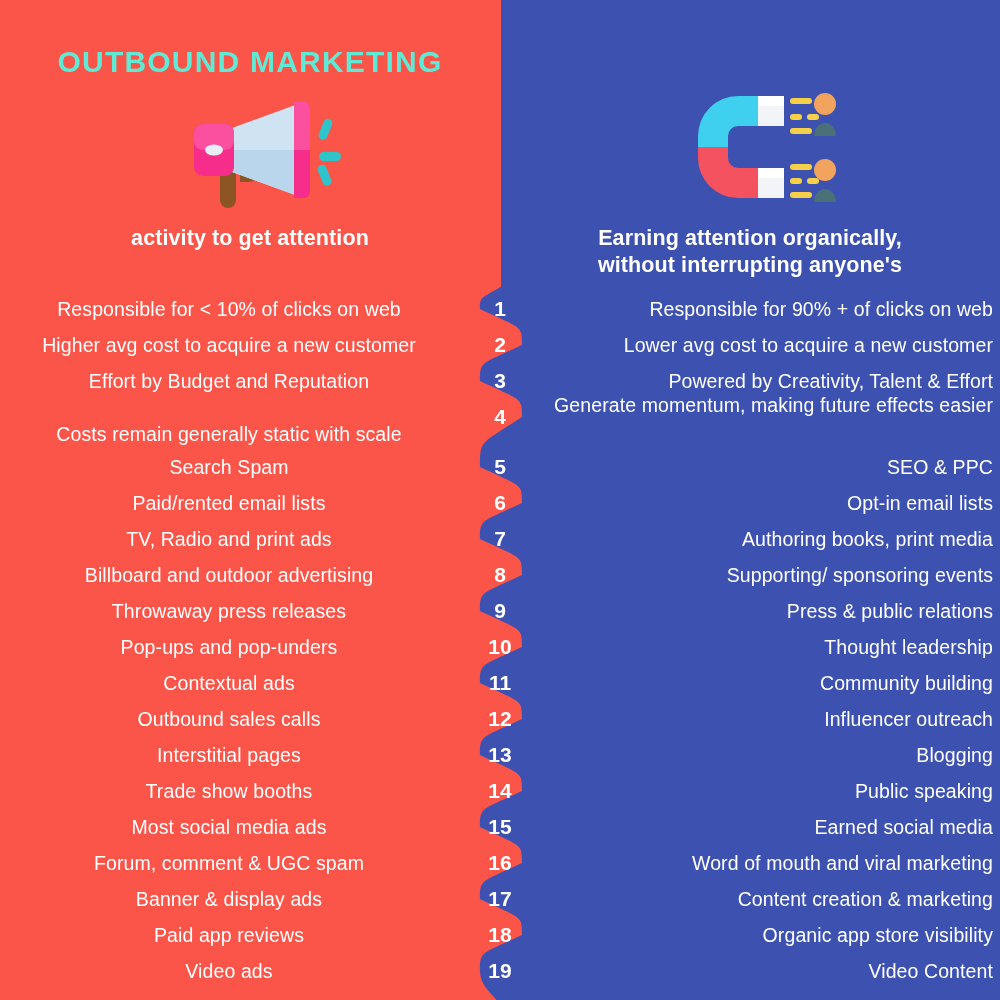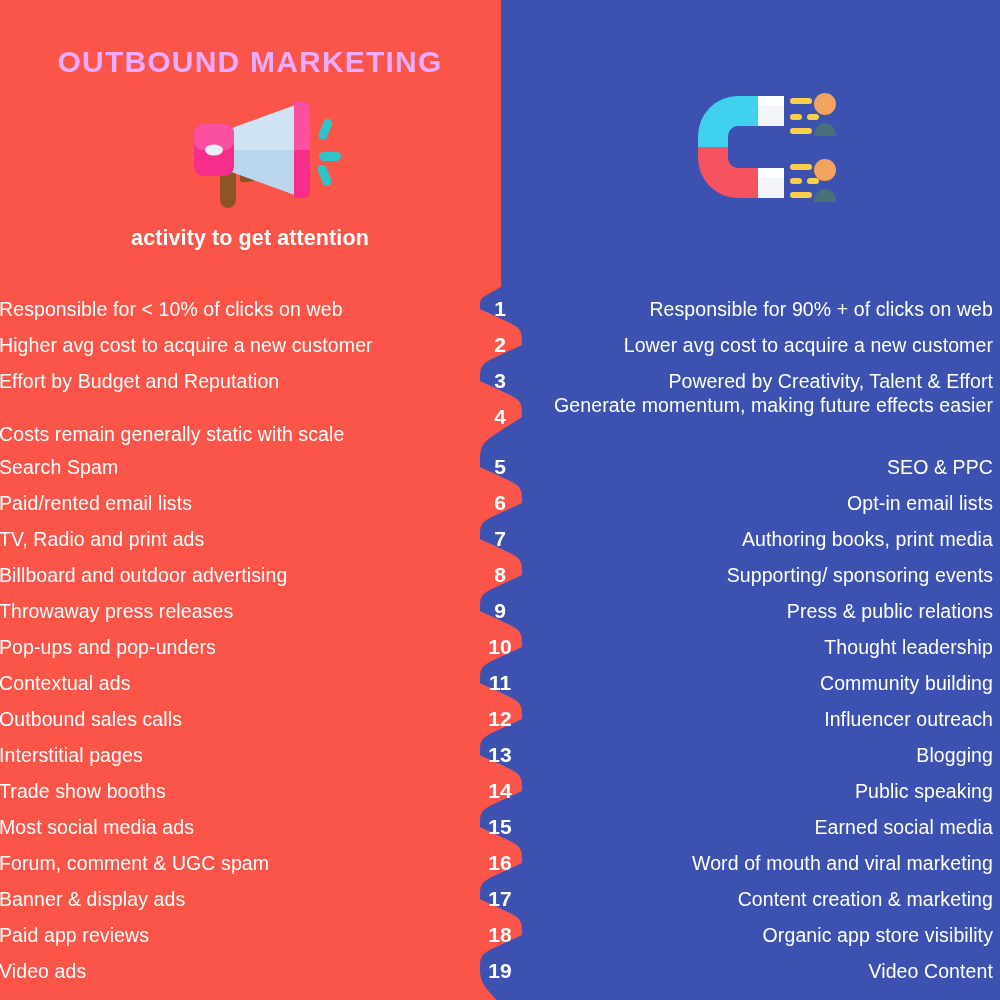--- a/index.html
+++ b/index.html
@@ -17,21 +17,21 @@
   }
   .bg-red {
     position:absolute; left:0; top:0; width:540px; height:1000px;
   }
   .bg-red svg { display:block; width:540px; height:1000px; }
 
   
   .col-head {
     position:absolute; top:40px; height:44px;
     display:flex; align-items:center; justify-content:center;
-    color:#f0abfc; font-weight:700; font-size:30px;
+    color:#5eead4; font-weight:700; font-size:30px;
     letter-spacing:1.2px; white-space:nowrap;
     font-family:"Liberation Sans", sans-serif;
   }
   .col-head.left  { left:0;   width:500px; }
   .col-head.right { left:500px; width:500px; }
 
   
   .icon-wrap { position:absolute; }
   .icon-wrap.left  { left:176px; top:92px;  width:170px; height:120px; }
   .icon-wrap.right { left:690px; top:84px;  width:150px; height:126px; }
@@ -45,21 +45,21 @@
   }
   .subtitle.left  { left:40px;  width:420px; }
   .subtitle.right { left:545px; width:410px; }
 
   
   #rows { position:absolute; left:0; top:0; width:1000px; height:1000px; }
   .row { position:absolute; left:0; width:1000px; display:block; }
 
   .row .left-text {
     position:absolute; right:541px; width:460px;
-    text-align:left; color:#ffffff;
+    text-align:center; color:#ffffff;
     font-size:19.5px; line-height:24px; letter-spacing:.1px;
   }
   .row .num {
     position:absolute; left:470px; width:60px;
     text-align:center; color:#ffffff;
     font-size:21px; font-weight:700; line-height:24px;
   }
   .row .right-text {
     position:absolute; left:543px; width:450px;
     text-align:right; color:#ffffff;
@@ -128,20 +128,24 @@
       <rect x="117" y="94" width="12" height="6" rx="3" fill="#f7d04a"></rect>
       <rect x="100" y="108" width="22" height="6" rx="3" fill="#f7d04a"></rect>
 
       <circle cx="135" cy="86" r="11" fill="#f2a35e"></circle>
       <path d="M124 118 a11 13 0 0 1 22 0 z" fill="#4a7177"></path>
     </svg>
   </div>
 
   <div class="subtitle left">
     <div>activity to get attention</div>
+  </div>
+  <div class="subtitle right">
+    <div>Earning attention organically,</div>
+    <div>without interrupting anyone's</div>
   </div>
 
   <div id="rows">
       <div class="row" style="top: 297px;">
         <div class="left-text">Responsible for &lt; 10% of clicks on web</div>
         <div class="num">1</div>
         <div class="right-text">Responsible for 90% + of clicks on web</div>
       </div>
       <div class="row" style="top: 333px;">
         <div class="left-text">Higher avg cost to acquire a new customer</div>

